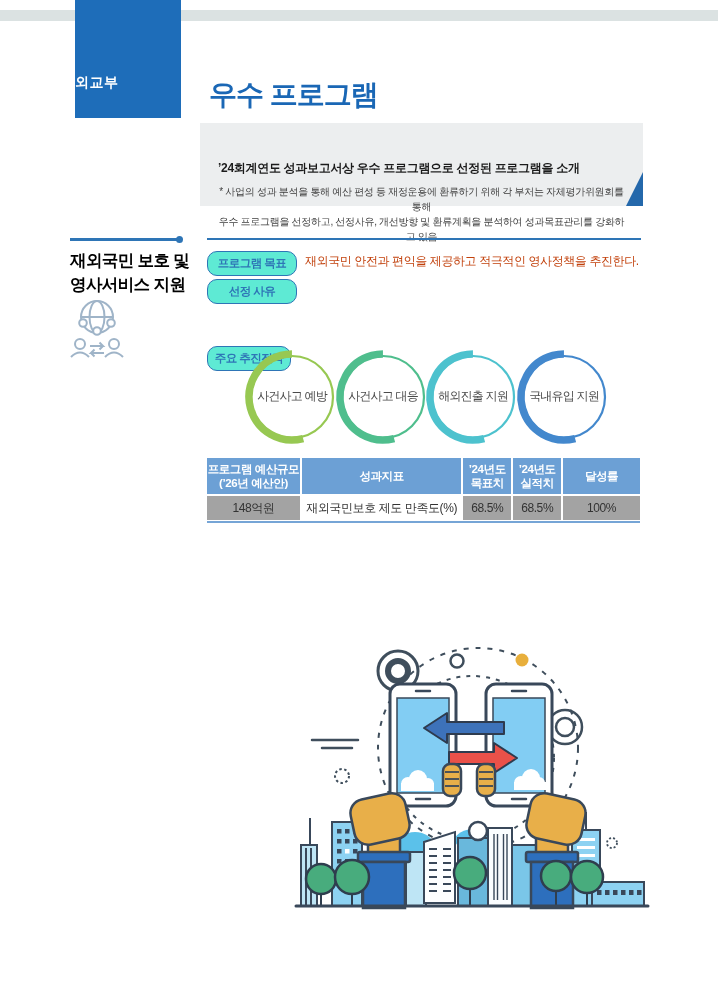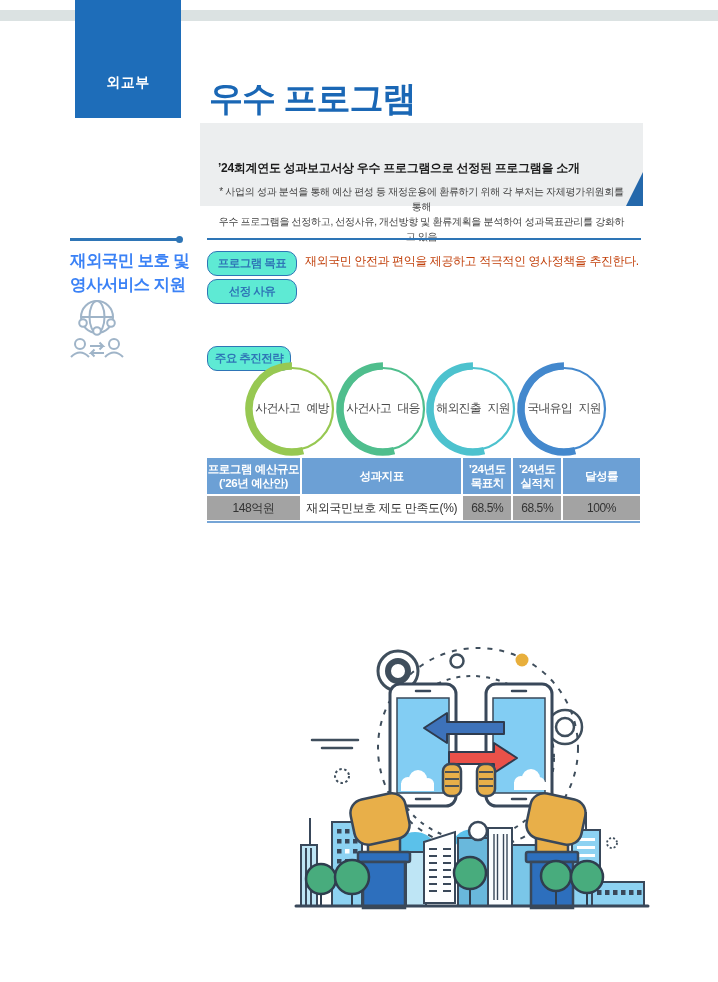--- a/index.html
+++ b/index.html
@@ -3,49 +3,49 @@
 <meta charset="utf-8">
 <style>
   html,body{margin:0;padding:0;background:#fff;}
   .page{position:relative;width:718px;height:982px;background:#ffffff;overflow:hidden;
         font-family:"Liberation Sans","DejaVu Sans",sans-serif;}
   .abs{position:absolute;}
 
   
   .topband{left:0;top:10px;width:718px;height:11px;background:#dbe2e2;}
   .badge{left:75px;top:0;width:106px;height:118px;background:#1e6db9;
-         display:flex;justify-content:center;align-items:flex-end;}
+         display:flex;justify-content:flex-start;align-items:flex-end;}
   .badge span{color:#fff;font-size:14px;font-weight:bold;margin-bottom:26px;letter-spacing:0.5px;}
-  .title{left:209px;top:76px;font-size:34px;font-weight:bold;color:#1a67b5;letter-spacing:-1px;}
+  .title{left:209px;top:76px;font-size:28px;font-weight:bold;color:#1a67b5;letter-spacing:-1px;}
 
   .introbox{left:200px;top:123px;width:443px;height:83px;background:#eceeef;box-sizing:border-box;
             padding:13px 18px 0 18px;}
   .intro-head{font-size:12px;font-weight:bold;color:#1b1b1b;letter-spacing:-0.3px;margin-top:24px;}
   .intro-note{margin-top:7px;font-size:10px;color:#3d3d3d;line-height:15px;text-align:center;letter-spacing:-0.3px;}
   .intro-corner{right:0;bottom:0;width:0;height:0;border-left:17px solid transparent;border-bottom:34px solid #2468ab;}
 
   
   .side-rule{left:70px;top:238px;width:109px;height:2.5px;background:#2e75b6;}
   .side-rule::after{content:"";position:absolute;right:-4px;top:-2.2px;width:7px;height:7px;border-radius:50%;background:#2e75b6;}
-  .side-name{left:70px;top:249px;font-size:16.5px;font-weight:bold;color:#3b82f6;line-height:23.5px;letter-spacing:-0.6px;}
+  .side-name{left:70px;top:249px;font-size:16.5px;font-weight:bold;color:#000000;line-height:23.5px;letter-spacing:-0.6px;}
   .side-icon{left:64px;top:296px;}
 
   
   .content-rule{left:207px;top:238px;width:434px;height:2px;background:#2e75b6;}
   .pill{box-sizing:border-box;height:25px;border:1.6px solid #2e75b6;border-radius:10px;
         color:#2e75b6;font-size:11.5px;font-weight:bold;display:flex;align-items:center;justify-content:center;
         letter-spacing:-0.5px;background:#5eead4;}
   .pill-goal{left:207px;top:251px;width:90px;}
   .pill-reason{left:207px;top:279px;width:90px;}
   .pill-strategy{left:207px;top:346px;width:84px;}
   .goal-text{left:305px;top:253px;font-size:12px;color:#c2410c;letter-spacing:-0.4px;}
   .reason-text{left:305px;top:281px;width:350px;font-size:12px;color:#333;line-height:20.5px;letter-spacing:-0.4px;}
 
   
-  .strat{position:absolute;top:362px;width:92px;height:92px;font-family:Liberation Mono, monospace;}
+  .strat{position:absolute;top:350px;width:92px;height:92px;}
   .strat svg{position:absolute;left:0;top:0;overflow:visible;}
   .strat .ring-thin{fill:none;stroke:var(--ring);stroke-width:2.2px;}
   .strat .ring-thick{fill:none;stroke:var(--ring);stroke-width:7.5px;}
   .strat .lbl{position:absolute;left:0;top:0;width:92px;height:92px;display:flex;align-items:center;justify-content:center;
               font-size:12px;color:#4a4a4a;letter-spacing:-0.8px;}
   .strat1{left:246px;} .strat2{left:337px;} .strat3{left:427px;} .strat4{left:518px;}
 
   
   .ptable{left:207px;top:458px;width:433px;}
   .trow{display:flex;width:433px;}

